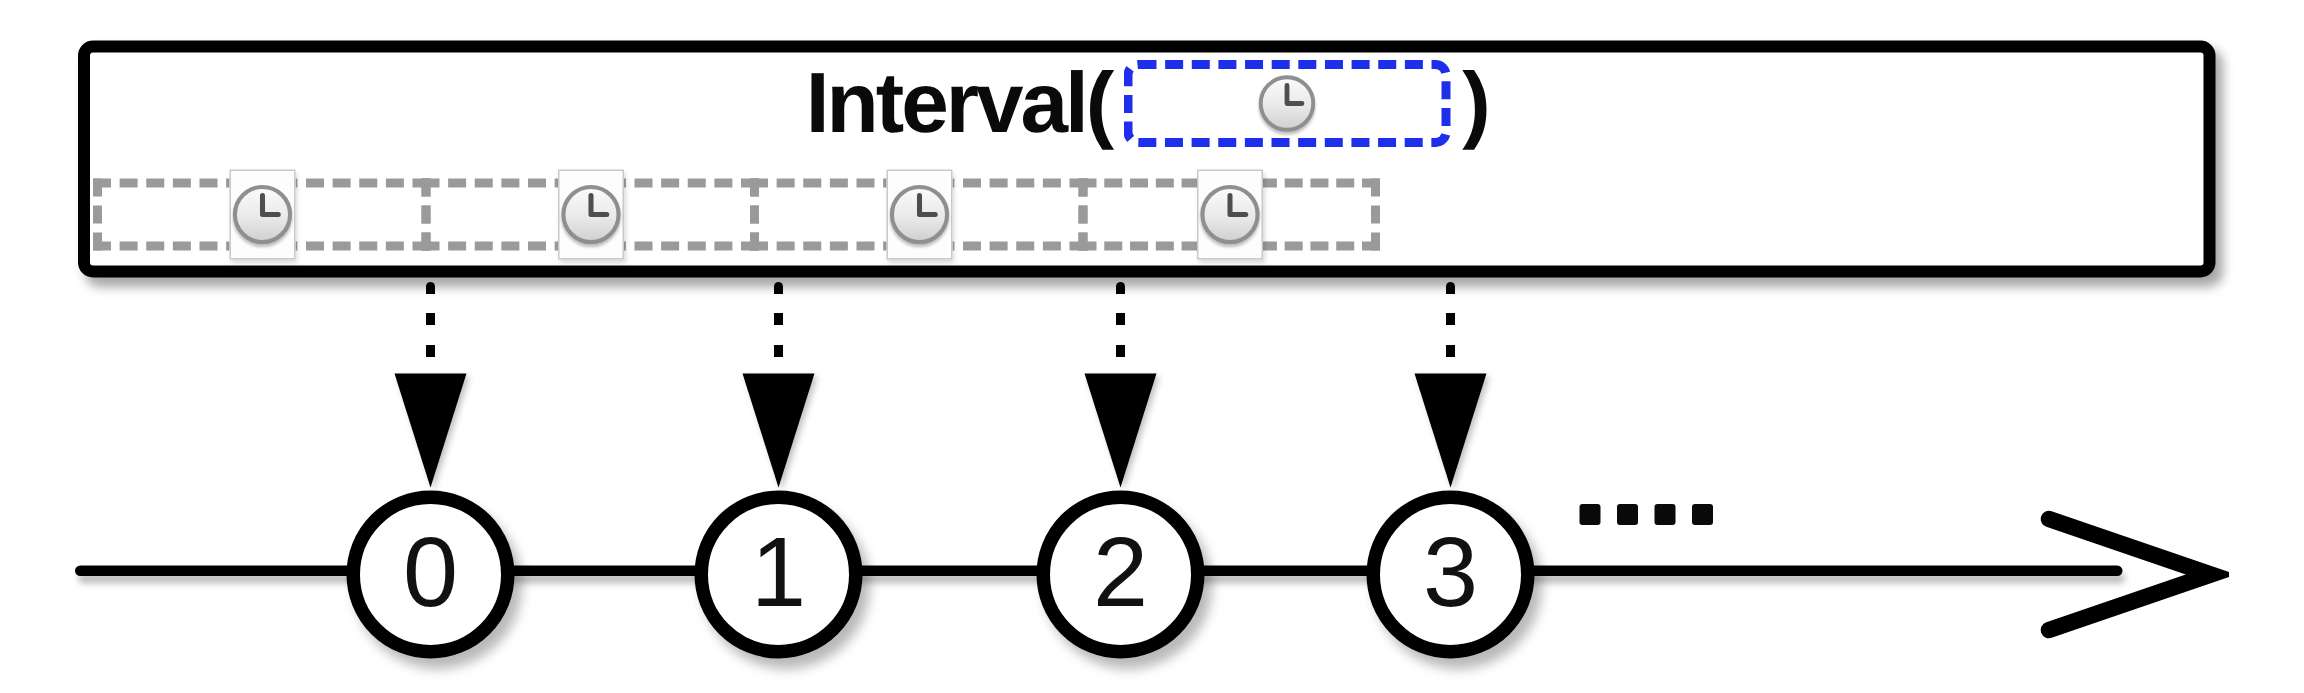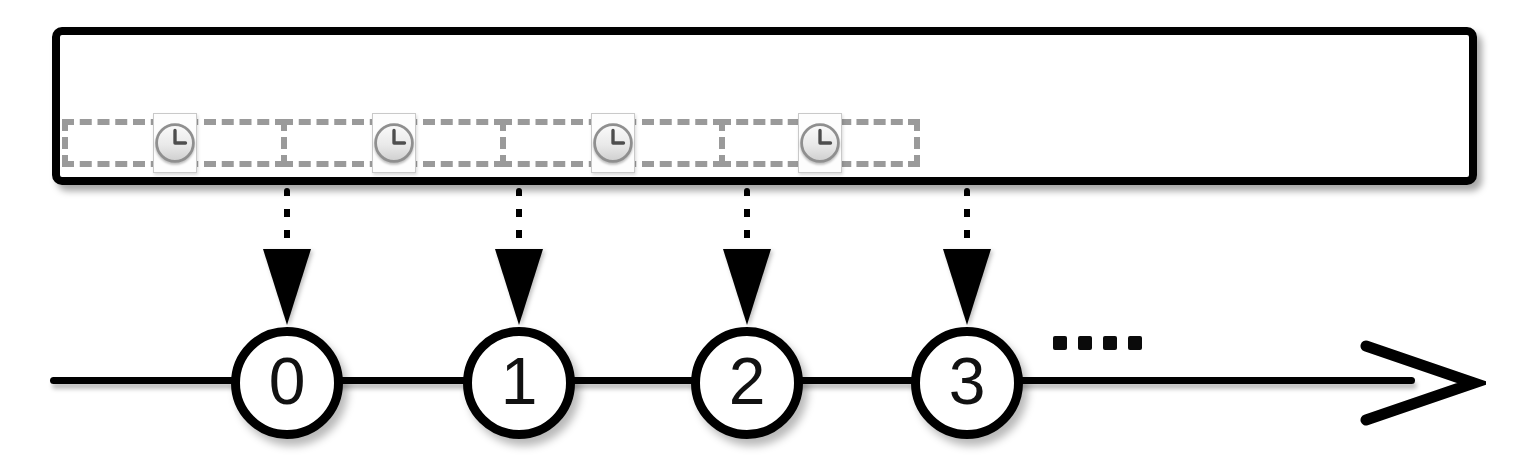--- a/index.html
+++ b/index.html
@@ -88,20 +88,29 @@
       </linearGradient>
       <symbol id="clock" viewBox="0 0 40 40">
         <circle cx="20" cy="20" r="17.5" fill="url(#clockFace)" stroke="#8f8f8f" stroke-width="2.6"></circle>
         <path d="M20 20 L20 8 M20 20 L30 20" stroke="#4e4e4e" stroke-width="3.2" stroke-linecap="round" fill="none"></path>
       </symbol>
     </defs>
   </svg>
 
   <div class="main-box"></div>
 
+  <div class="title-row">
+    <span class="title-text">Interval(</span>
+    <span class="arg-box">
+      <svg class="clock-svg" width="40" height="40">
+          <use href="#clock"></use>
+        </svg>
+    </span>
+    <span class="title-text">)</span>
+  </div>
 
   <div class="strip">
     <div class="segment seg-a">
       <span class="clock-card">
         <svg class="clock-svg" width="42" height="42">
             <use href="#clock"></use>
           </svg>
       </span>
     </div>
     <div class="segment seg-b">

